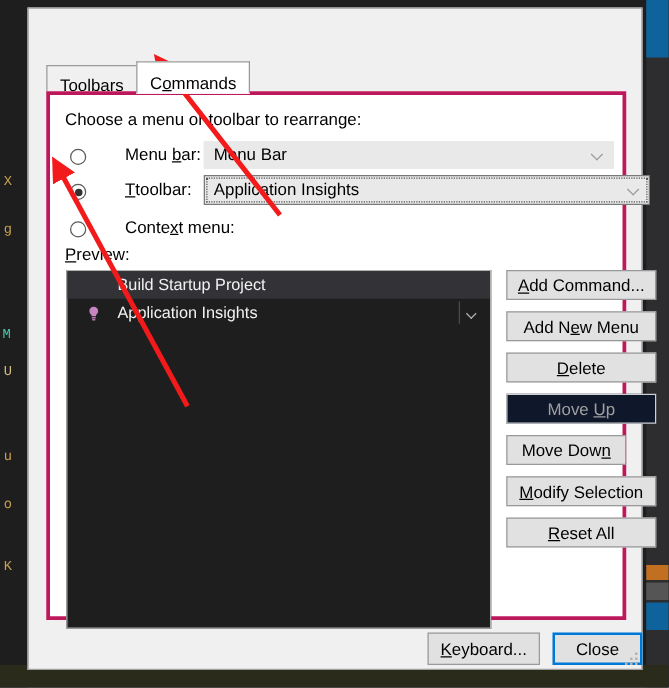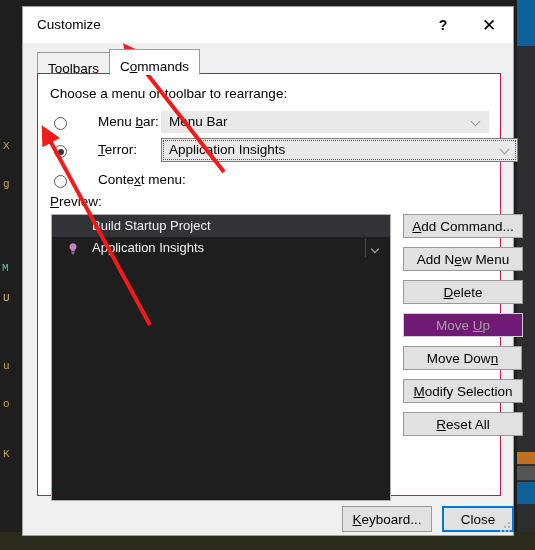--- a/index.html
+++ b/index.html
@@ -33,21 +33,21 @@
 
   
   .tabstrip{position:absolute;left:14px;top:42px;height:24px;}
   .tab{display:inline-block;height:23px;line-height:23px;padding:4px 10px;font-size:13.5px;
        box-sizing:border-box;position:relative;vertical-align:bottom;cursor:default;}
   .tab.inactive{background:#f0f0f0;border:1px solid #9a9a9a;color:#000;}
   .tab.active{background:#fff;border:1px solid #9a9a9a;border-bottom:1px solid #fff;
        height:26px;line-height:25px;z-index:3;margin-left:-1px;}
 
   .tabpage{position:absolute;left:14px;top:66px;width:464px;height:423px;
-     background:#fff;border:1px solid #be185d;box-sizing:border-box;text-decoration:underline;}
+     background:#fff;border:3px solid #be185d;box-sizing:border-box;text-decoration:underline;}
 
   .u{text-decoration:underline;}
 
   .lbl{position:absolute;font-size:13.5px;color:#000;white-space:nowrap;}
 
   
   .radio-row{position:absolute;height:20px;}
   .radio{position:absolute;left:0;top:3px;width:13px;height:13px;border-radius:50%;
      border:1px solid #5a5a5a;background:#fff;box-sizing:border-box;}
   .radio.checked:after{content:"";position:absolute;left:2.5px;top:2.5px;width:6px;height:6px;
@@ -71,21 +71,21 @@
   .pvrow .icon{position:absolute;left:14px;top:4px;width:14px;height:14px;}
   .pvrow .txt{position:absolute;left:40px;top:0;}
   .pvrow .chev{position:absolute;right:6px;top:0;width:16px;height:22px;}
   .pvrow .chev:before{content:"";position:absolute;left:4px;top:9px;width:5px;height:5px;
      border-left:1.2px solid #b5b5b5;border-bottom:1.2px solid #b5b5b5;transform:rotate(-45deg);}
   .pvrow .sep{position:absolute;right:24px;top:2px;width:1px;height:18px;background:#4a4a4a;}
 
   
   .btn{position:absolute;background:#e1e1e1;border:1px solid #999;box-sizing:border-box;
     font-size:13.5px;color:#000;display:flex;align-items:center;justify-content:center;cursor:default;}
-  .btn.disabled{color:#a0a0a0;background:#701a75;border-color:#d0d0d0;}
+  .btn.disabled{color:#a0a0a0;background:#0f172a;border-color:#d0d0d0;}
   .btn.default{border:2px solid #0078d7;background:#e1e1e1;}
 
   .arrow{position:absolute;left:0;top:0;width:535px;height:550px;pointer-events:none;}
 
   .grip{position:absolute;right:3px;bottom:3px;width:12px;height:12px;}
   .grip i{position:absolute;width:2px;height:2px;background:#b4b4b4;}
 </style>
 </head>
 <body>
 
@@ -105,46 +105,41 @@
       <div class="codeline" style="left: 3px; top: 292px; color: rgb(215, 186, 125);">U</div>
       <div class="codeline" style="left: 3px; top: 360px; color: rgb(200, 160, 80);">u</div>
       <div class="codeline" style="left: 3px; top: 398px; color: rgb(200, 160, 80);">o</div>
       <div class="codeline" style="left: 3px; top: 448px; color: rgb(200, 160, 80);">K</div>
     </div>
   <div class="statusbar"></div>
 </div>
 
 <div id="dialog">
 
-  <div class="titlebar">
-    <div class="title">Customize</div>
-    <div class="tbtn help">?</div>
-    <div class="tbtn close">✕</div>
-  </div>
 
   <div class="tabstrip">
     <span class="tab inactive"><span>Toolbar</span><span class="u">s</span><span></span></span><span class="tab active"><span>C</span><span class="u">o</span><span>mmands</span></span>
   </div>
 
   <div class="tabpage">
 
     <div class="lbl" style="left:12px;top:12px;">Choose a menu or toolbar to rearrange:</div>
 
     <div class="radio-row" style="left:16px;top:40px;">
       <span class="radio"></span>
       <span class="radio-label"><span>Menu </span><span class="u">b</span><span>ar:</span></span>
     </div>
     <div class="combo" style="left:123px;top:37px;width:328px;">
       <span class="val">Menu Bar</span>
       <span class="arw"></span>
     </div>
 
     <div class="radio-row" style="left:16px;top:68px;">
       <span class="radio checked"></span>
-      <span class="radio-label"><span></span><span class="u">T</span><span>error:</span></span>
+      <span class="radio-label"><span></span><span class="u">T</span><span>toolbar:</span></span>
     </div>
     <div class="combo focused" style="left:123px;top:64px;width:357px;height:24px;">
       <span class="inner"></span>
       <span class="val" style="top:3px;">Application Insights</span>
       <span class="arw" style="top:6px;"></span>
     </div>
 
     <div class="radio-row" style="left:16px;top:98px;">
       <span class="radio"></span>
       <span class="radio-label"><span>Conte</span><span class="u">x</span><span>t menu:</span></span>
@@ -176,21 +171,21 @@
         </div>
         <div class="btn" style="left: 365px; top: 173px; width: 120px; height: 24px;">
           <span><span>Add N</span><span class="u">e</span><span>w Menu</span></span>
         </div>
         <div class="btn" style="left: 365px; top: 206px; width: 120px; height: 24px;">
           <span><span></span><span class="u">D</span><span>elete</span></span>
         </div>
         <div class="btn disabled" style="left: 365px; top: 239px; width: 120px; height: 24px;">
           <span><span>Move </span><span class="u">U</span><span>p</span></span>
         </div>
-        <div class="btn" style="left: 365px; top: 272px; width: 119px; height: 24px;">
+        <div class="btn" style="left: 365px; top: 272px; width: 96px; height: 24px;">
           <span><span>Move Dow</span><span class="u">n</span><span></span></span>
         </div>
         <div class="btn" style="left: 365px; top: 305px; width: 120px; height: 24px;">
           <span><span></span><span class="u">M</span><span>odify Selection</span></span>
         </div>
         <div class="btn" style="left: 365px; top: 338px; width: 120px; height: 24px;">
           <span><span></span><span class="u">R</span><span>eset All</span></span>
         </div>
       </div>
   </div>

